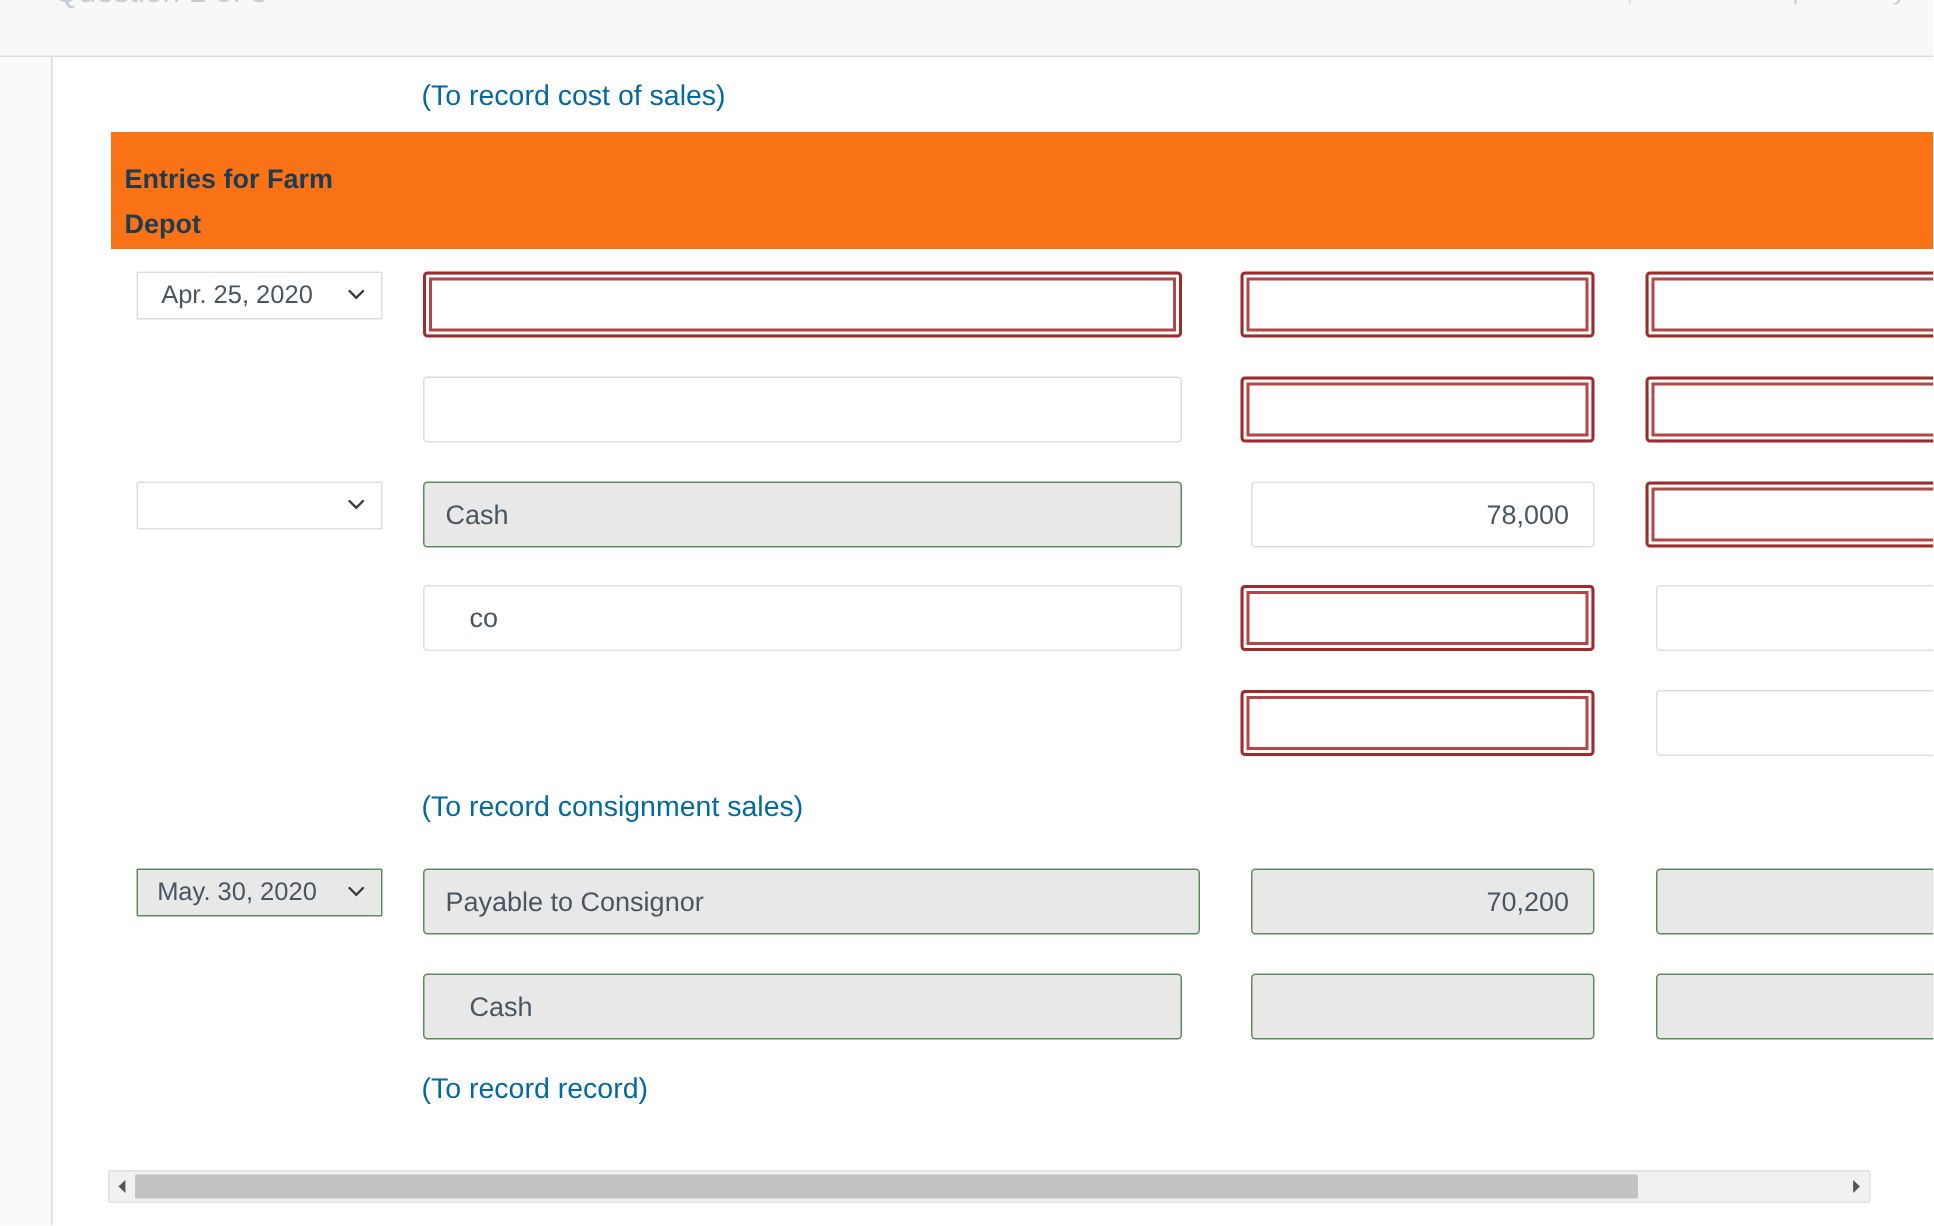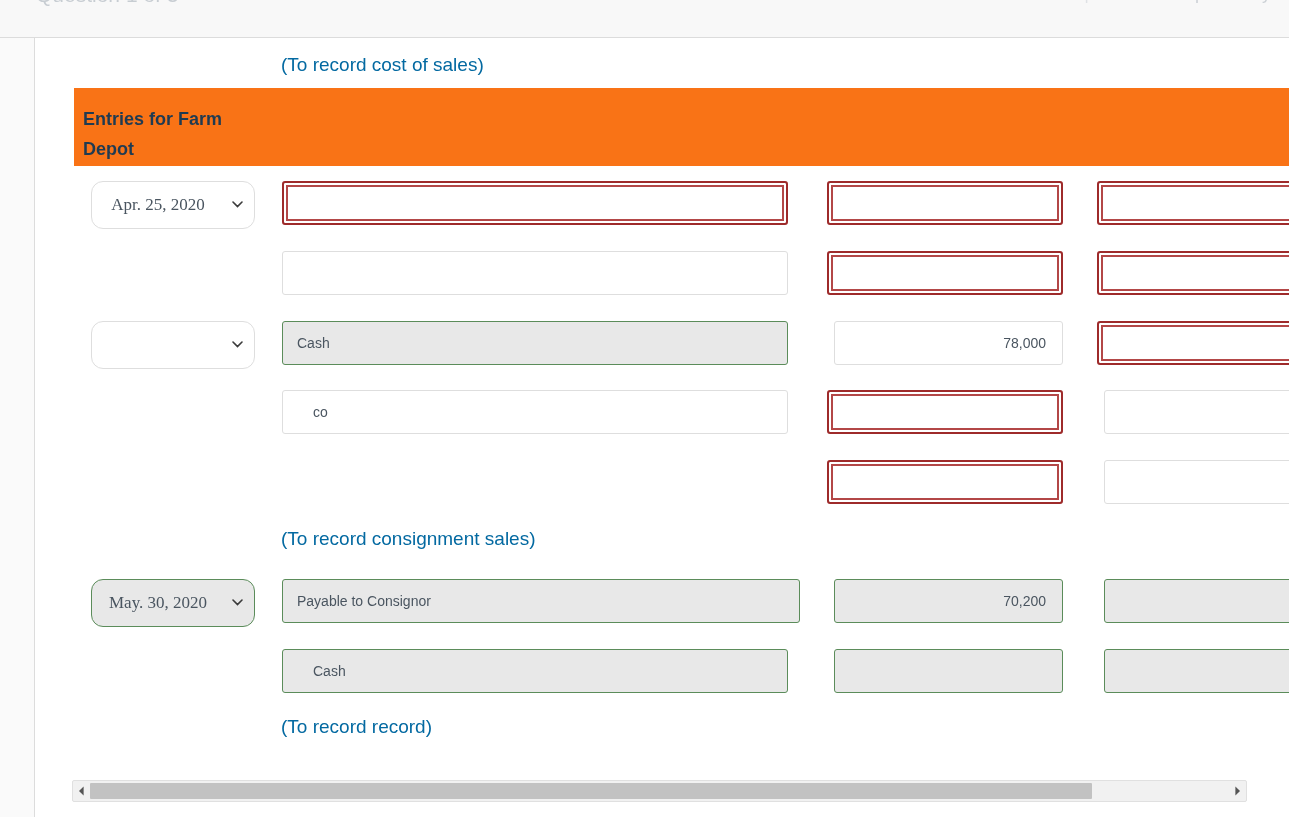--- a/index.html
+++ b/index.html
@@ -90,21 +90,21 @@
   }
 
   
   .fld {
     position: absolute;
     height: 44px;
     background: #ffffff;
     border: 1px solid #dedede;
     border-radius: 3px;
     font-family: "Liberation Sans", sans-serif;
-    font-size: 14px;
+    font-size: 18px;
     color: #4a5560;
     padding: 0 14px;
     outline: none;
   }
   .fld.num { text-align: right; padding-right: 16px; }
 
   
   .fld.err {
     border: 2px solid #9e2b2b;
     box-shadow: inset 0 0 0 2px #ffffff, inset 0 0 0 4px #b34747;
@@ -116,25 +116,25 @@
     background: #e8e8e8;
     color: #4a5560;
   }
 
   
   .fld.indent { padding-left: 30px; }
 
   
   .sel {
     position: absolute;
-    width: 164px; height: 48px;
+    width: 164px; height: 32px;
     background: #ffffff;
     border: 1px solid #dedede;
-    border-radius: 12px;
-    font-family: Liberation Serif, serif;
+    border-radius: 1px;
+    font-family: Liberation Sans, sans-serif;
     font-size: 17px;
     color: #4a5560;
   }
   .sel.ok { border: 1px solid #5b8c5a; background: #e8e8e8; }
   .sel .sel-val {
     position: absolute;
     left: 0; right: 30px; top: 0; bottom: 0;
     display: flex; align-items: center; justify-content: center;
     font-size: 17px;
     color: #4a5560;

